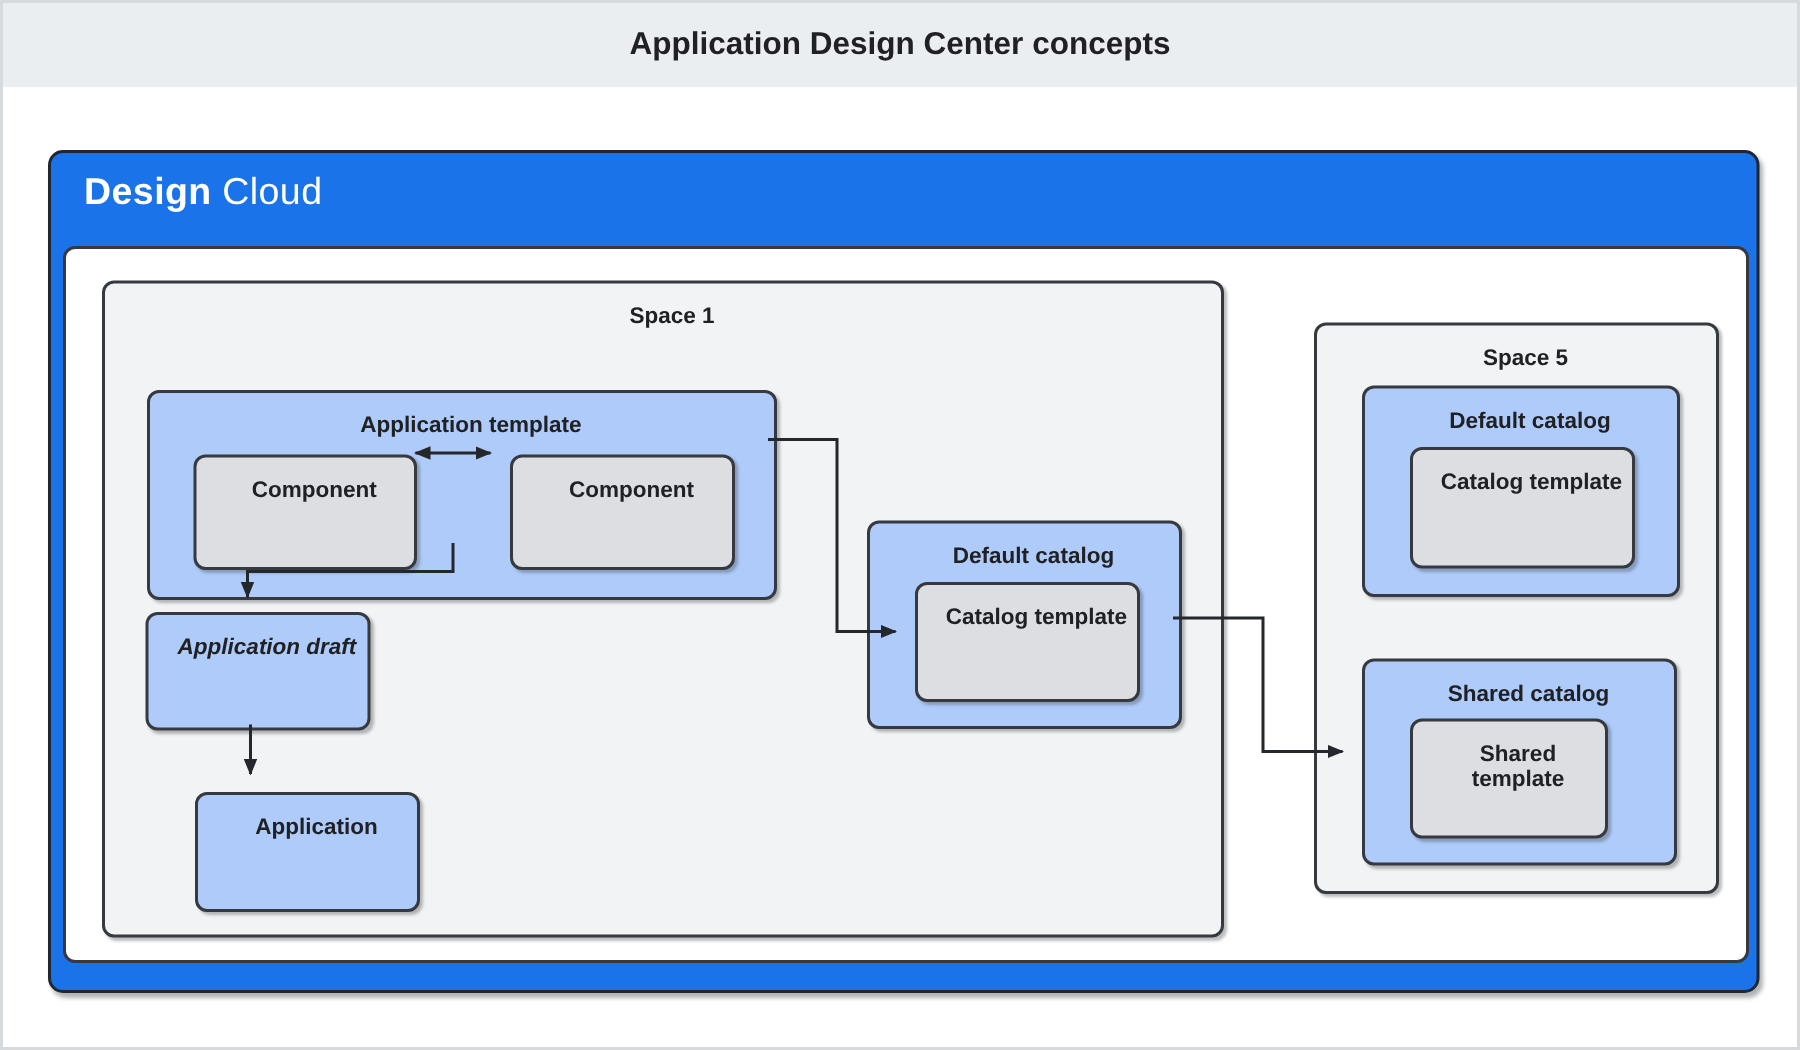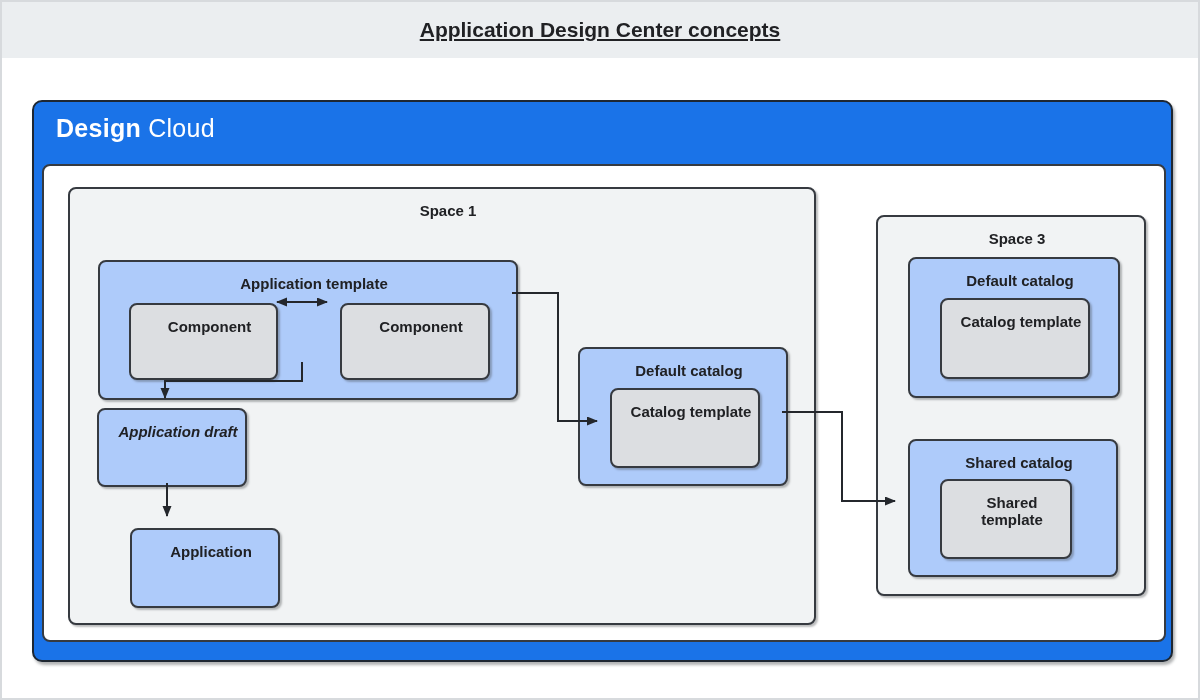--- a/index.html
+++ b/index.html
@@ -5,21 +5,20 @@
   html,body{margin:0;padding:0;background:#fff;}
   #page{
     position:relative;width:1200px;height:700px;
     box-sizing:border-box;border:2px solid #d7dadd;background:#ffffff;
     font-family:"Liberation Sans","DejaVu Sans",sans-serif;
     color:var(--text,#202124);overflow:hidden;
   }
   #header{
     position:absolute;left:0;top:0;width:100%;height:56px;
     background:var(--header-bg,#ebeef0);
-    text-decoration:underline;
   }
   #title{
     width:100%;text-align:center;line-height:56px;
     font-size:21px;font-weight:700;color:var(--text,#202124);
   }
   #gcp-frame{
     position:absolute;left:30px;top:98px;width:1141px;height:562px;
     box-sizing:border-box;background:var(--blue,#1a73e8);
     border:2px solid #1e2732;border-radius:10px;
     box-shadow:2px 3px 3px rgba(60,64,67,.4);
@@ -100,21 +99,21 @@
 
         <div id="default-catalog-1" class="box blue-box shadow">
           <span class="lbl">Default catalog</span>
           <div id="catalog-template-1" class="box gray-box shadow">
             <span class="lbl">Catalog template</span>
           </div>
         </div>
       </div>
 
       <div id="space2" class="box space shadow">
-        <span class="lbl">Space 3</span>
+        <span class="lbl">Space 5</span>
 
         <div id="default-catalog-2" class="box blue-box shadow">
           <span class="lbl">Default catalog</span>
           <div id="catalog-template-2" class="box gray-box shadow">
             <span class="lbl">Catalog template</span>
           </div>
         </div>
 
         <div id="shared-catalog" class="box blue-box shadow">
           <span class="lbl">Shared catalog</span>

